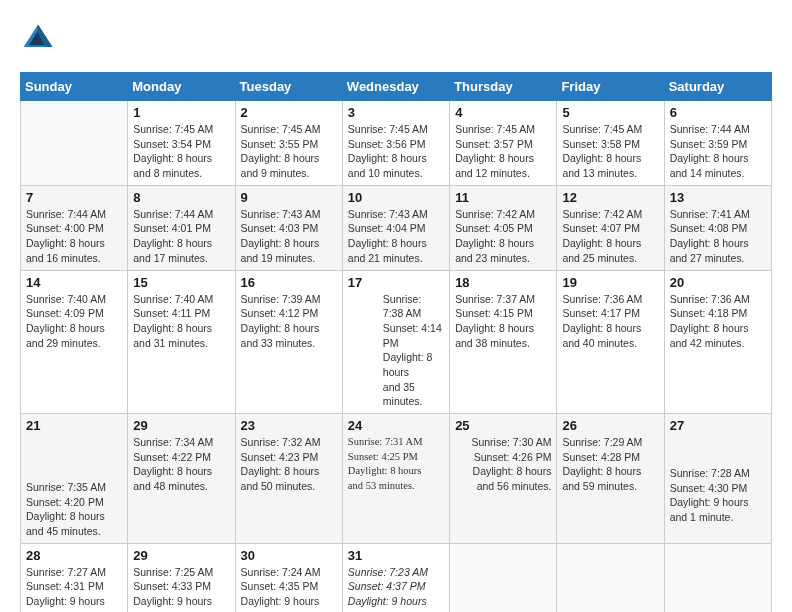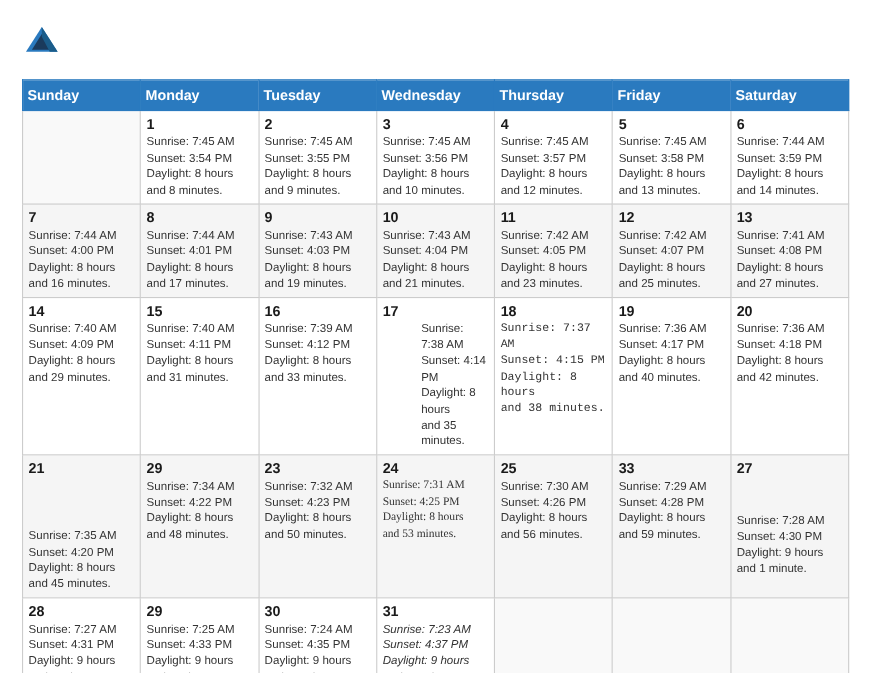--- a/index.html
+++ b/index.html
@@ -239,21 +239,21 @@
         </td>
         <td>
           <span class="day-num">17</span>
           <div class="day-info" style="white-space: pre-line; margin-left: 35px;">Sunrise: 7:38 AM
 Sunset: 4:14 PM
 Daylight: 8 hours
 and 35 minutes.</div>
         </td>
         <td>
           <span class="day-num">18</span>
-          <div class="day-info" style="white-space: pre-line; font-family: Liberation Mono, monospace;">Sunrise: 7:37 AM
+          <div class="day-info" style="white-space: pre-line;">Sunrise: 7:37 AM
 Sunset: 4:15 PM
 Daylight: 8 hours
 and 38 minutes.</div>
         </td>
         <td>
           <span class="day-num">19</span>
           <div class="day-info" style="white-space: pre-line;">Sunrise: 7:36 AM
 Sunset: 4:17 PM
 Daylight: 8 hours
 and 40 minutes.</div>
@@ -290,27 +290,27 @@
         </td>
         <td>
           <span class="day-num">24</span>
           <div class="day-info" style="white-space: pre-line; font-family: Liberation Serif, serif;">Sunrise: 7:31 AM
 Sunset: 4:25 PM
 Daylight: 8 hours
 and 53 minutes.</div>
         </td>
         <td>
           <span class="day-num">25</span>
-          <div class="day-info" style="white-space: pre-line;">Sunrise: 7:30 AM
+          <div class="day-info" style="white-space: pre-line; text-align: right;">Sunrise: 7:30 AM
 Sunset: 4:26 PM
 Daylight: 8 hours
 and 56 minutes.</div>
         </td>
         <td>
-          <span class="day-num">33</span>
+          <span class="day-num">26</span>
           <div class="day-info" style="white-space: pre-line;">Sunrise: 7:29 AM
 Sunset: 4:28 PM
 Daylight: 8 hours
 and 59 minutes.</div>
         </td>
         <td>
           <span class="day-num">27</span>
           <div class="day-info" style="white-space: pre-line; margin-top: 33px;">Sunrise: 7:28 AM
 Sunset: 4:30 PM
 Daylight: 9 hours

